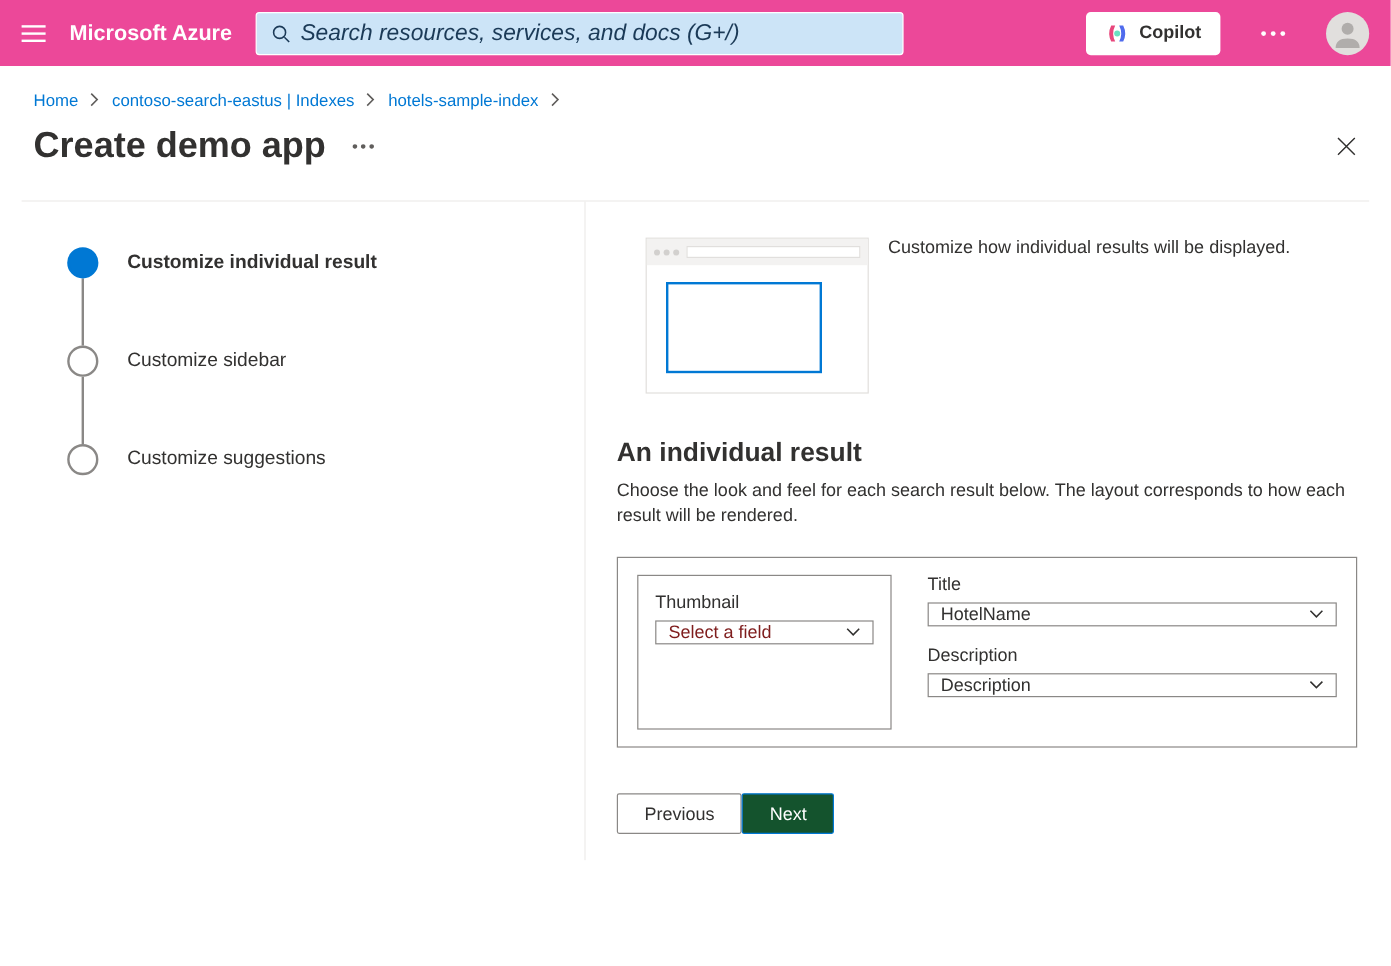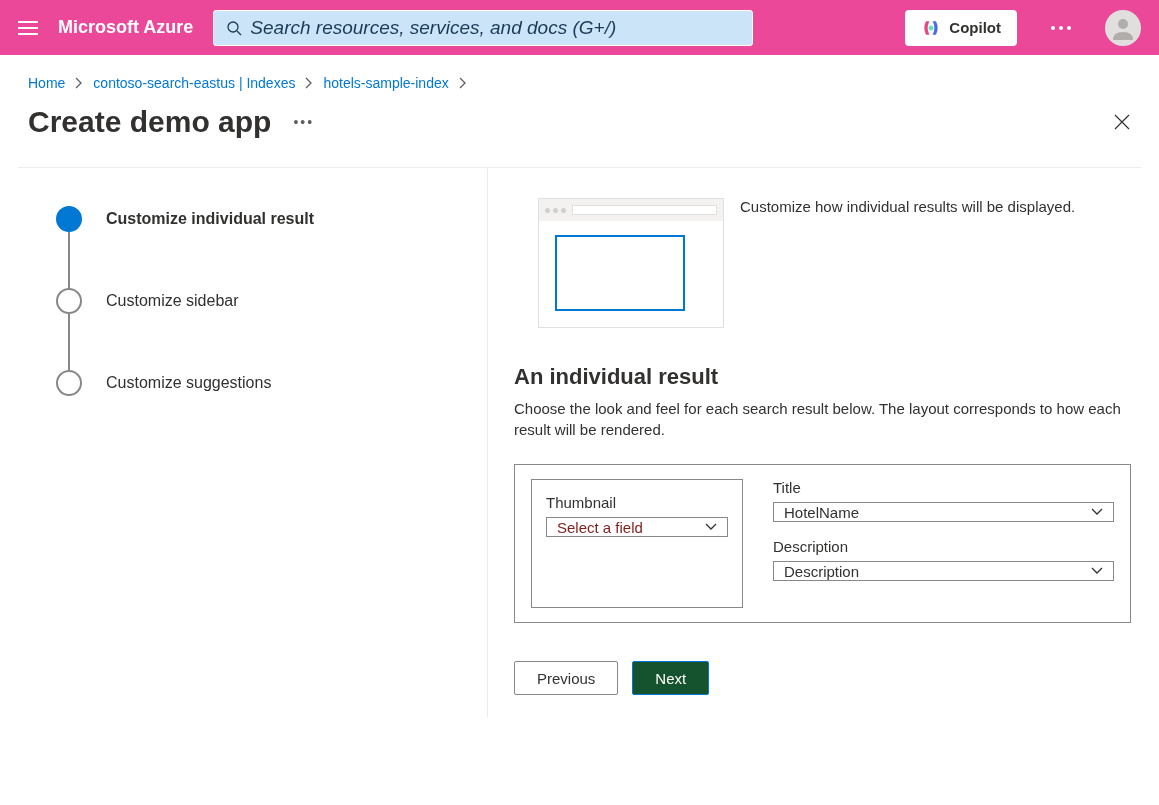--- a/index.html
+++ b/index.html
@@ -65,21 +65,21 @@
   
   .layout-card { border: 1px solid #8a8886; padding: 14px 16px; display: flex; gap: 30px; }
   .thumb-box { width: 212px; border: 1px solid #8a8886; padding: 14px 14px 70px; }
   .field-label { font-size: 15px; margin-bottom: 6px; display: block; }
   .select { position: relative; border: 1px solid #8a8886; height: 20px; display: flex; align-items: center; padding: 0 10px; font-size: 15px; cursor: pointer; background: #fff; }
   .select.placeholder { color: #7f1d1d; }
   .select-chev { position: absolute; right: 10px; top: 50%; transform: translateY(-50%); }
   .fields-col { flex: 1; display: flex; flex-direction: column; gap: 16px; }
 
   
-  .footer { display: flex; gap: 14px; padding: 38px 0 22px; }
+  .footer { display: flex; padding: 38px 0 22px; }
   .btn { height: 34px; padding: 0 22px; font-size: 15px; cursor: pointer; border-radius: 2px; display: flex; align-items: center; }
   .btn-default { background: #fff; border: 1px solid #8a8886; }
   .btn-primary { background: #14532d; color: #fff; border: 1px solid #0078d4; font-weight: 400; }
 
   svg { display: block; }
 </style>
 </head>
 <body>
 
 <div class="topbar">

